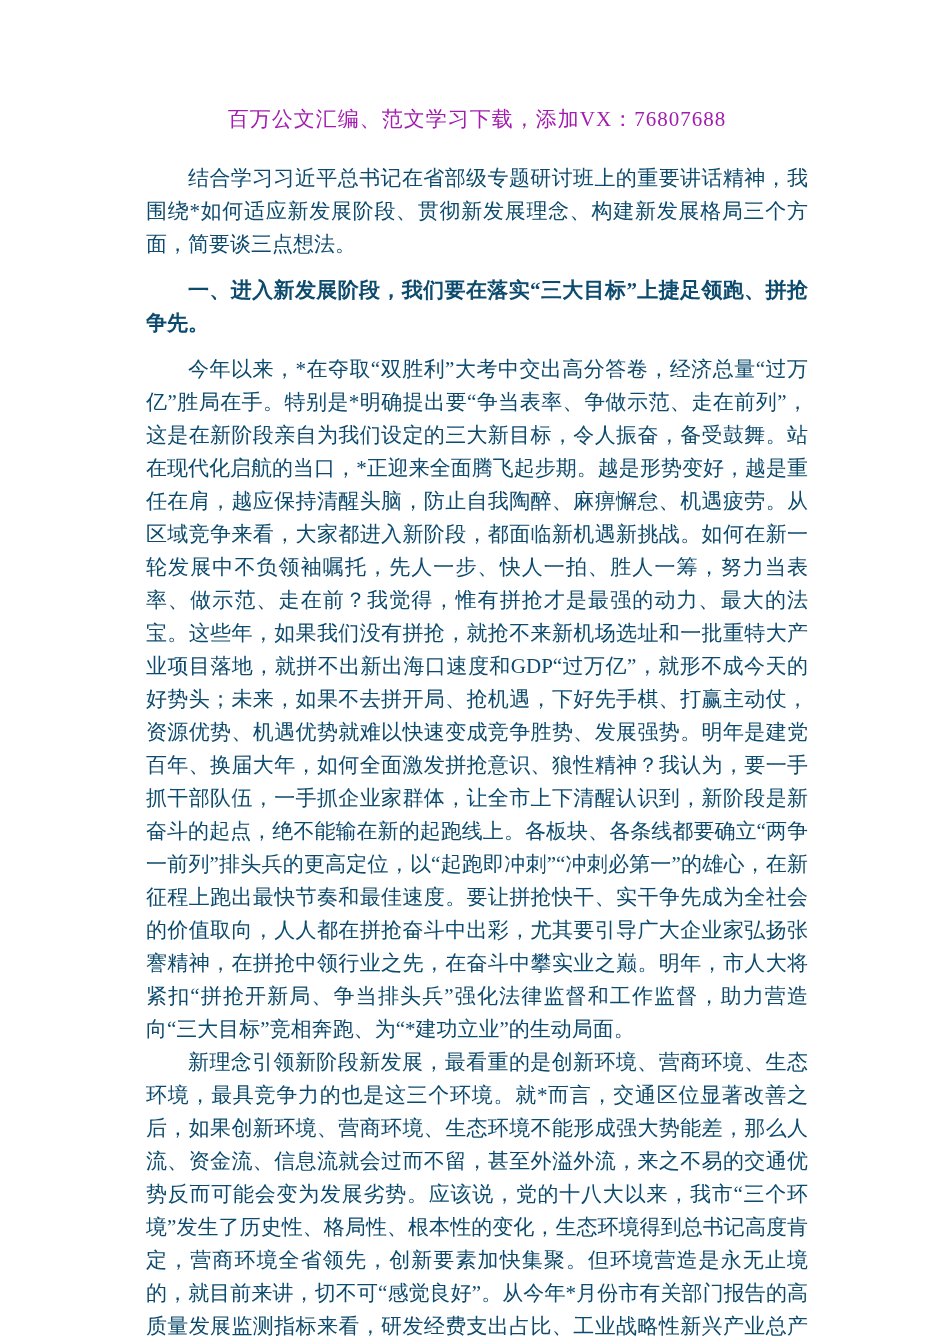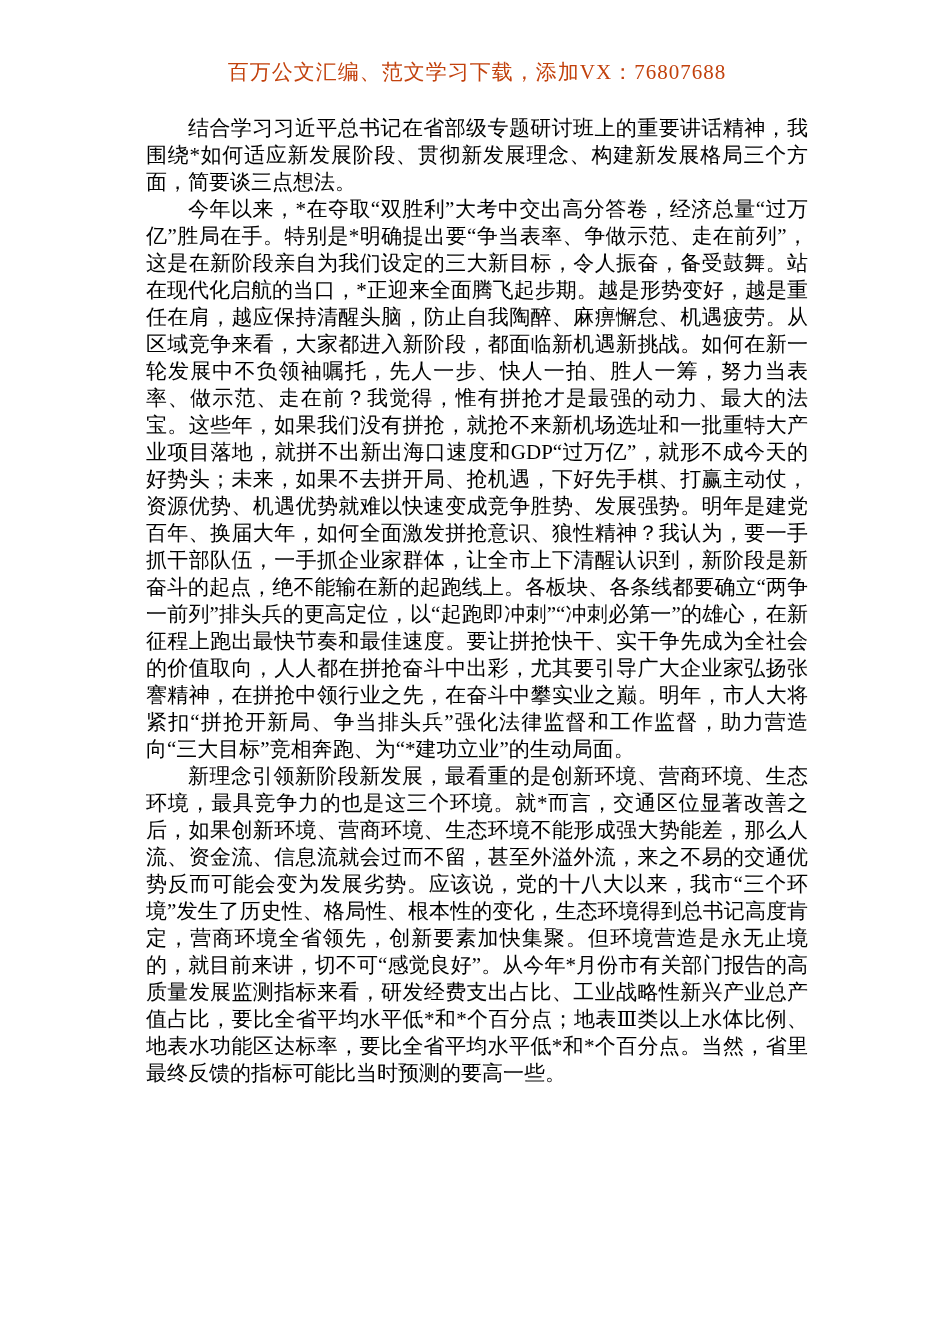--- a/index.html
+++ b/index.html
@@ -23,40 +23,41 @@
       line-height: 29px;
       text-align: center;
       font-weight: 400;
       margin: 0 0 28px 0;
       letter-spacing: 1px;
       white-space: nowrap;
     }
     .doc p {
       margin: 0;
       font-size: 21px;
-      line-height: 27px;
-      color: #000000;
+      line-height: 33px;
+      color: #0c4a6e;
       text-align: justify;
       text-justify: inter-ideograph;
       text-indent: 2em;
       word-break: break-all;
     }
     .doc p.heading {
       font-weight: bold;
       margin: 13px 0;
     }
   </style>
 </head>
 <body>
 
 <div class="page">
-  <div class="banner" style="color: #c2410c;">百万公文汇编、范文学习下载，添加VX：76807688</div>
+  <div class="banner" style="color: #a21caf; margin-top: 47px;">百万公文汇编、范文学习下载，添加VX：76807688</div>
 
   <div class="doc">
     <p>结合学习习近平总书记在省部级专题研讨班上的重要讲话精神，我围绕*如何适应新发展阶段、贯彻新发展理念、构建新发展格局三个方面，简要谈三点想法。</p>
 
+    <p class="heading">一、进入新发展阶段，我们要在落实“三大目标”上捷足领跑、拼抢争先。</p>
 
     <p>今年以来，*在夺取“双胜利”大考中交出高分答卷，经济总量“过万亿”胜局在手。特别是*明确提出要“争当表率、争做示范、走在前列”，这是在新阶段亲自为我们设定的三大新目标，令人振奋，备受鼓舞。站在现代化启航的当口，*正迎来全面腾飞起步期。越是形势变好，越是重任在肩，越应保持清醒头脑，防止自我陶醉、麻痹懈怠、机遇疲劳。从区域竞争来看，大家都进入新阶段，都面临新机遇新挑战。如何在新一轮发展中不负领袖嘱托，先人一步、快人一拍、胜人一筹，努力当表率、做示范、走在前？我觉得，惟有拼抢才是最强的动力、最大的法宝。这些年，如果我们没有拼抢，就抢不来新机场选址和一批重特大产业项目落地，就拼不出新出海口速度和GDP“过万亿”，就形不成今天的好势头；未来，如果不去拼开局、抢机遇，下好先手棋、打赢主动仗，资源优势、机遇优势就难以快速变成竞争胜势、发展强势。明年是建党百年、换届大年，如何全面激发拼抢意识、狼性精神？我认为，要一手抓干部队伍，一手抓企业家群体，让全市上下清醒认识到，新阶段是新奋斗的起点，绝不能输在新的起跑线上。各板块、各条线都要确立“两争一前列”排头兵的更高定位，以“起跑即冲刺”“冲刺必第一”的雄心，在新征程上跑出最快节奏和最佳速度。要让拼抢快干、实干争先成为全社会的价值取向，人人都在拼抢奋斗中出彩，尤其要引导广大企业家弘扬张謇精神，在拼抢中领行业之先，在奋斗中攀实业之巅。明年，市人大将紧扣“拼抢开新局、争当排头兵”强化法律监督和工作监督，助力营造向“三大目标”竞相奔跑、为“*建功立业”的生动局面。</p>
 
 
     <p>新理念引领新阶段新发展，最看重的是创新环境、营商环境、生态环境，最具竞争力的也是这三个环境。就*而言，交通区位显著改善之后，如果创新环境、营商环境、生态环境不能形成强大势能差，那么人流、资金流、信息流就会过而不留，甚至外溢外流，来之不易的交通优势反而可能会变为发展劣势。应该说，党的十八大以来，我市“三个环境”发生了历史性、格局性、根本性的变化，生态环境得到总书记高度肯定，营商环境全省领先，创新要素加快集聚。但环境营造是永无止境的，就目前来讲，切不可“感觉良好”。从今年*月份市有关部门报告的高质量发展监测指标来看，研发经费支出占比、工业战略性新兴产业总产值占比，要比全省平均水平低*和*个百分点；地表Ⅲ类以上水体比例、地表水功能区达标率，要比全省平均水平低*和*个百分点。当然，省里最终反馈的指标可能比当时预测的要高一些。</p>
   </div>
 </div>
 
 </body></html>

